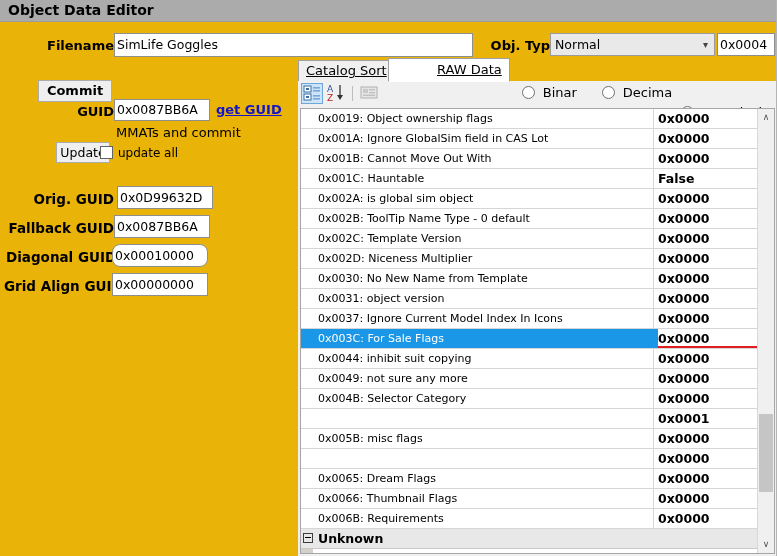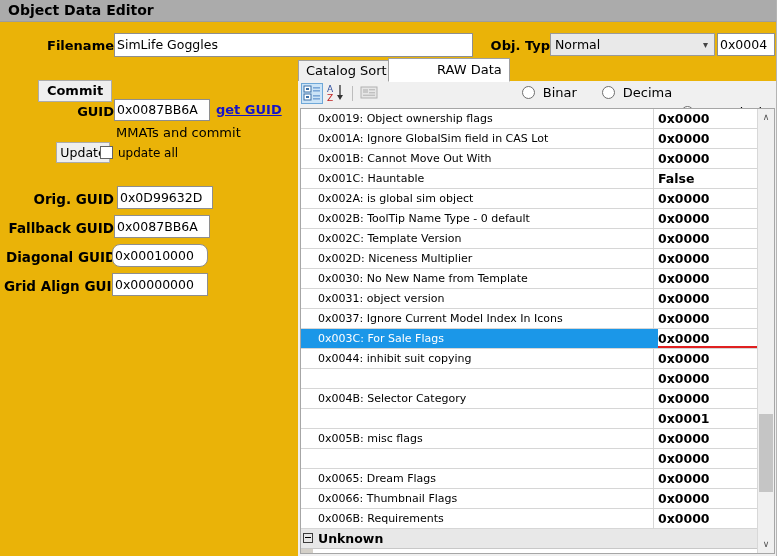--- a/index.html
+++ b/index.html
@@ -120,20 +120,21 @@
     height: 21px;
     box-sizing: border-box;
     border: 1px solid #a0a0a0;
     border-bottom: none;
     background: #f0f0f0;
     font-size: 13px;
     line-height: 19px;
     padding: 0 7px;
     color: #000;
     white-space: nowrap;
+    text-decoration: underline;
   }
   .tab.active {
     top: 0px;
     height: 24px;
     background: #ffffff;
     line-height: 22px;
     border-bottom: 1px solid #ffffff;
     z-index: 3;
     padding-left: 48px;
   }
@@ -504,20 +505,21 @@
             <span class="rname">0x003C: For Sale Flags</span>
             <span class="rdivider"></span>
             <span class="rval">0x0000</span>
           </div>
           <div class="row">
             <span class="rname">0x0044: inhibit suit copying</span>
             <span class="rdivider"></span>
             <span class="rval">0x0000</span>
           </div>
           <div class="row">
+            <span class="rname">0x0049: not sure any more</span>
             <span class="rdivider"></span>
             <span class="rval">0x0000</span>
           </div>
           <div class="row">
             <span class="rname">0x004B: Selector Category</span>
             <span class="rdivider"></span>
             <span class="rval">0x0000</span>
           </div>
           <div class="row">
             <span class="rdivider"></span>

